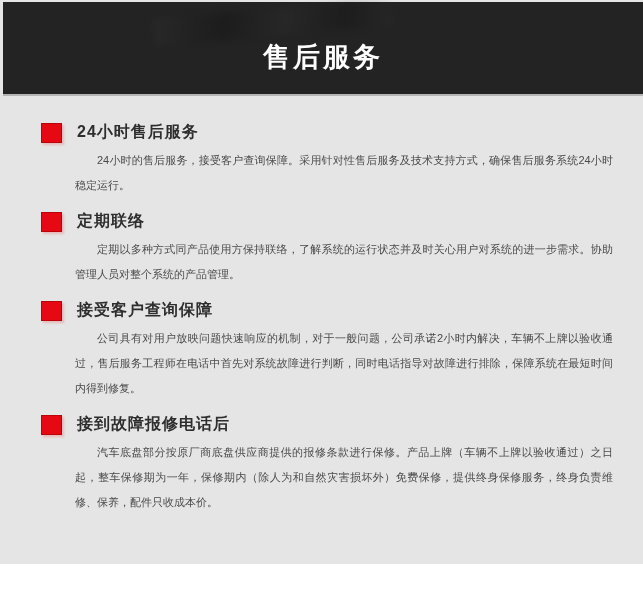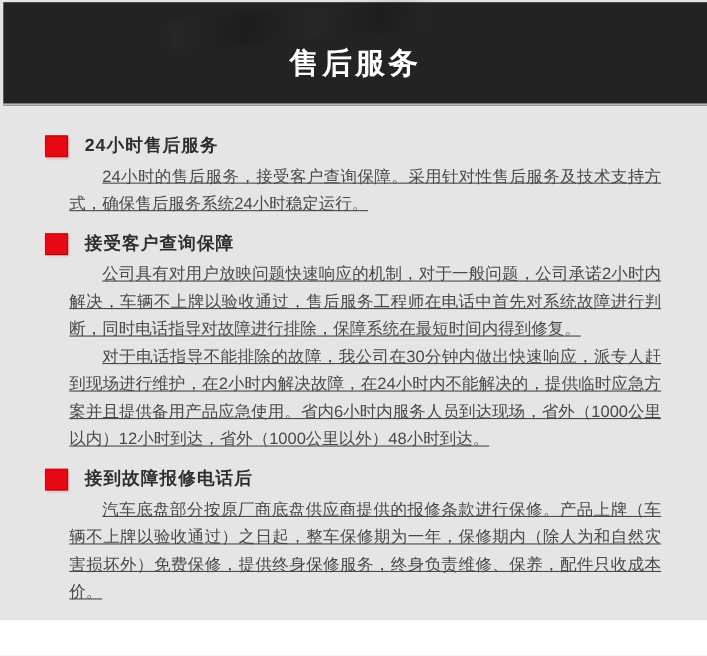--- a/index.html
+++ b/index.html
@@ -71,28 +71,27 @@
     background:var(--bullet-red);
     box-shadow:inset 0 0 0 1px rgba(130,0,0,.45), 2px 2px 2px rgba(235,130,130,.45);
   }
   .section-title{
     font-size:16px;
     font-weight:bold;
     color:var(--heading-text);
     letter-spacing:1px;
   }
   .para{
-    margin-left:22px;
+    margin-left:34px;
     width:538px;
-    font-size:15px;
+    font-size:11px;
     line-height:25px;
     color:var(--body-text);
     text-indent:2em;
     text-align:justify;
-    text-decoration:underline;
   }
 </style>
 </head>
 <body>
 
 <div class="page">
 
   <header class="banner">
     <div class="watermark"></div>
     <h1 class="banner-title">售后服务</h1>
@@ -101,28 +100,34 @@
   <main class="content">
 
     <section class="section">
       <div class="section-heading">
         <span class="bullet"></span>
         <h2 class="section-title">24小时售后服务</h2>
       </div>
       <p class="para">24小时的售后服务，接受客户查询保障。采用针对性售后服务及技术支持方式，确保售后服务系统24小时稳定运行。</p>
     </section>
 
+    <section class="section">
+      <div class="section-heading">
+        <span class="bullet"></span>
+        <h2 class="section-title">定期联络</h2>
+      </div>
+      <p class="para">定期以多种方式同产品使用方保持联络，了解系统的运行状态并及时关心用户对系统的进一步需求。协助管理人员对整个系统的产品管理。</p>
+    </section>
 
     <section class="section">
       <div class="section-heading">
         <span class="bullet"></span>
         <h2 class="section-title">接受客户查询保障</h2>
       </div>
       <p class="para">公司具有对用户放映问题快速响应的机制，对于一般问题，公司承诺2小时内解决，车辆不上牌以验收通过，售后服务工程师在电话中首先对系统故障进行判断，同时电话指导对故障进行排除，保障系统在最短时间内得到修复。</p>
-      <p class="para">对于电话指导不能排除的故障，我公司在30分钟内做出快速响应，派专人赶到现场进行维护，在2小时内解决故障，在24小时内不能解决的，提供临时应急方案并且提供备用产品应急使用。省内6小时内服务人员到达现场，省外（1000公里以内）12小时到达，省外（1000公里以外）48小时到达。</p>
     </section>
 
     <section class="section">
       <div class="section-heading">
         <span class="bullet"></span>
         <h2 class="section-title">接到故障报修电话后</h2>
       </div>
       <p class="para">汽车底盘部分按原厂商底盘供应商提供的报修条款进行保修。产品上牌（车辆不上牌以验收通过）之日起，整车保修期为一年，保修期内（除人为和自然灾害损坏外）免费保修，提供终身保修服务，终身负责维修、保养，配件只收成本价。</p>
     </section>
 

